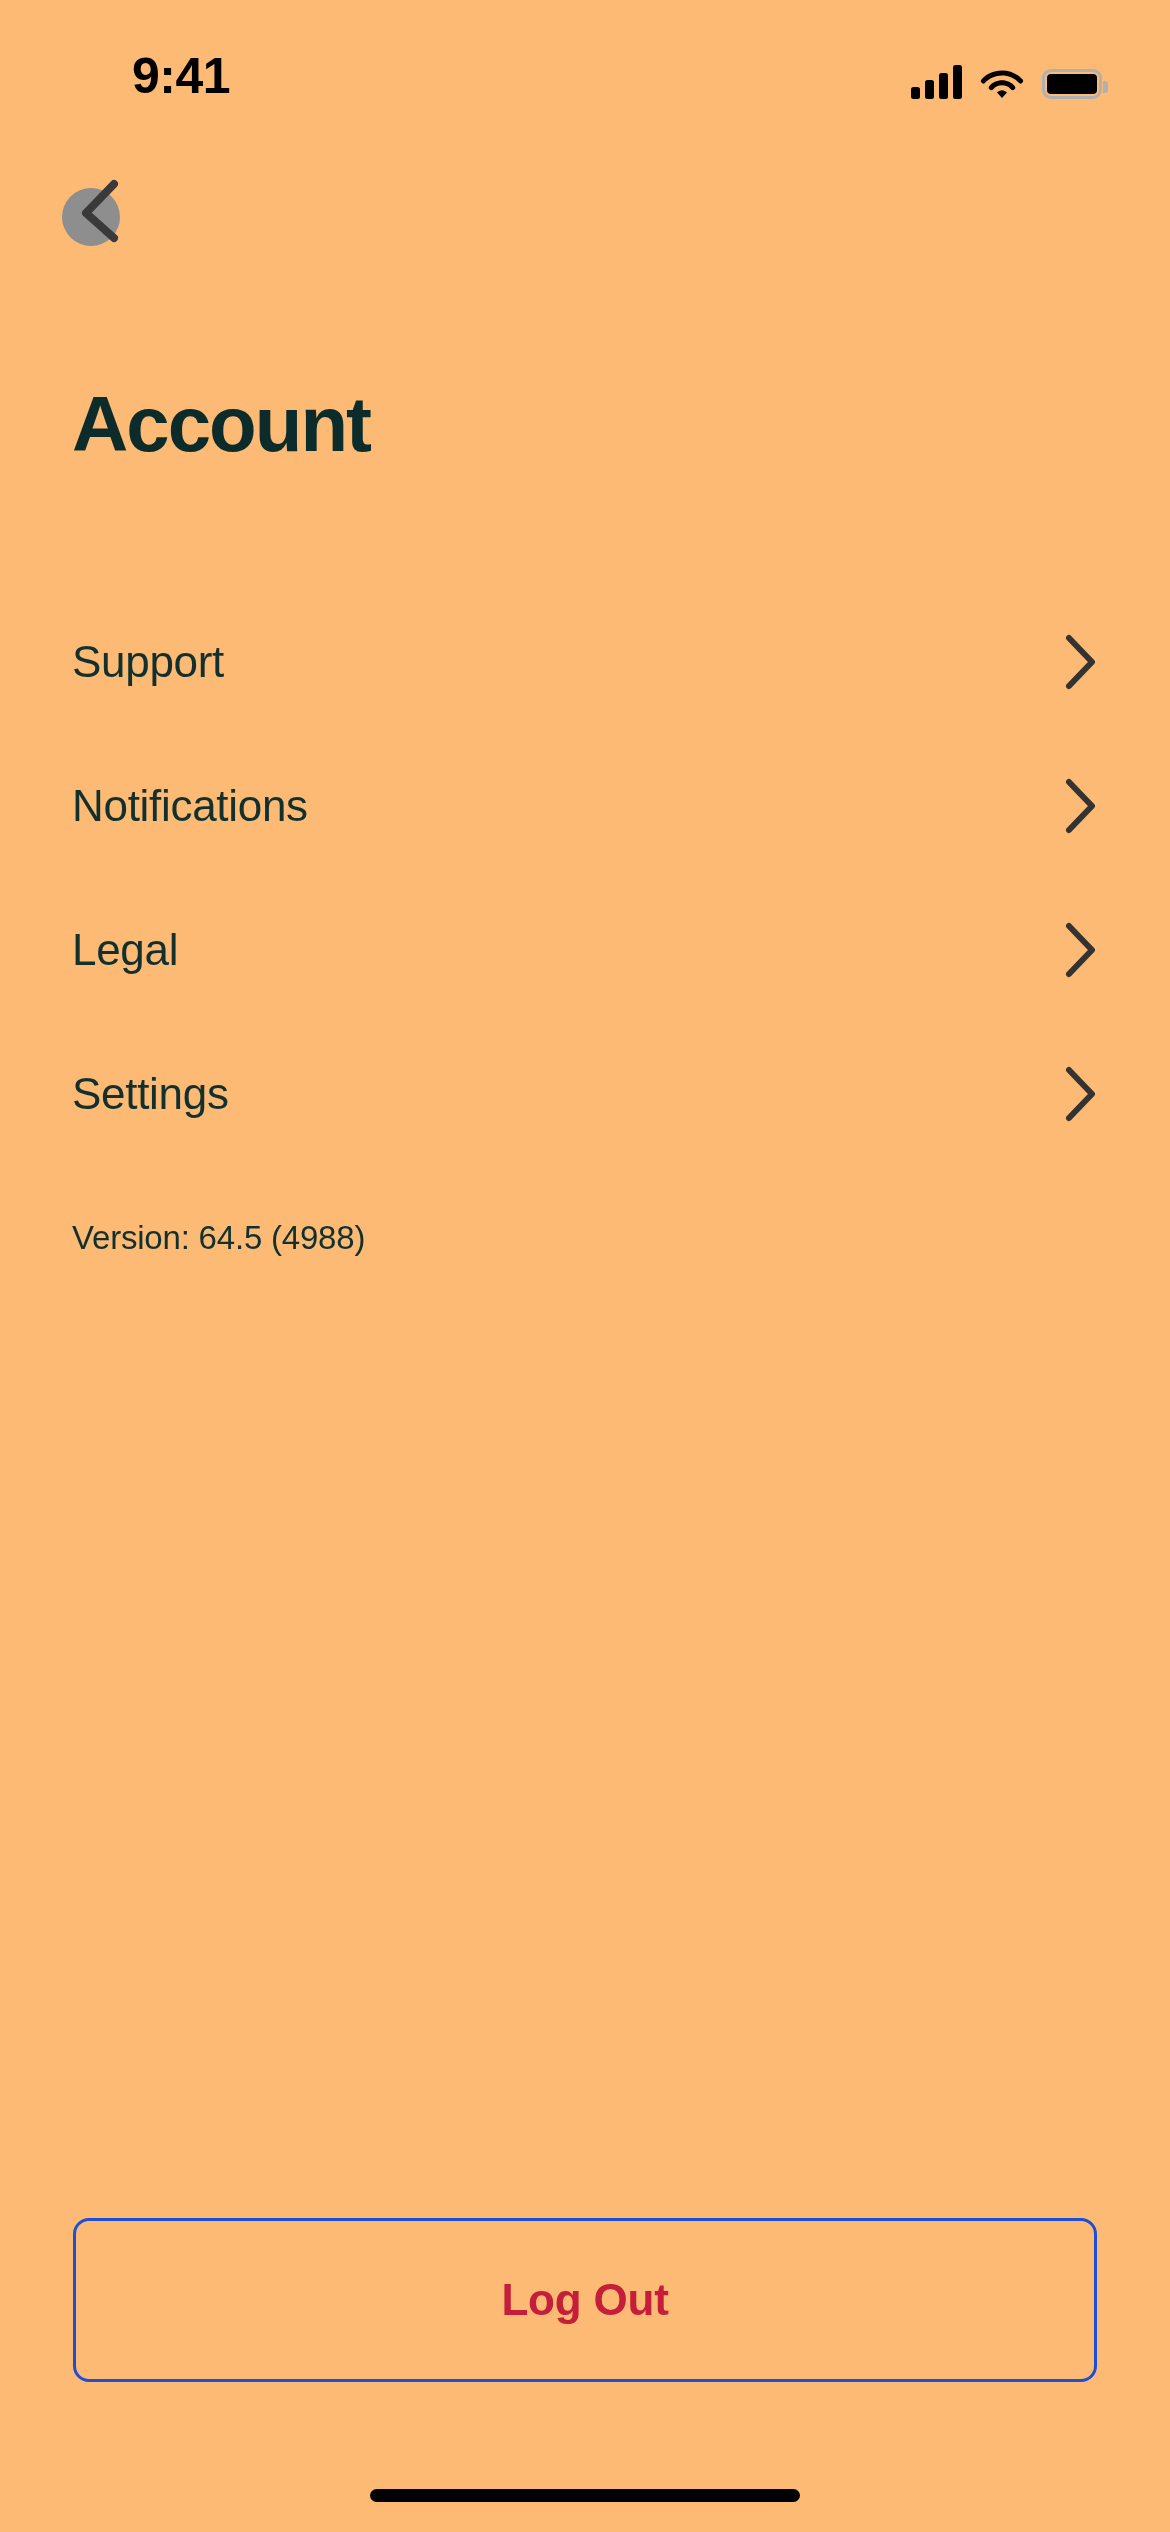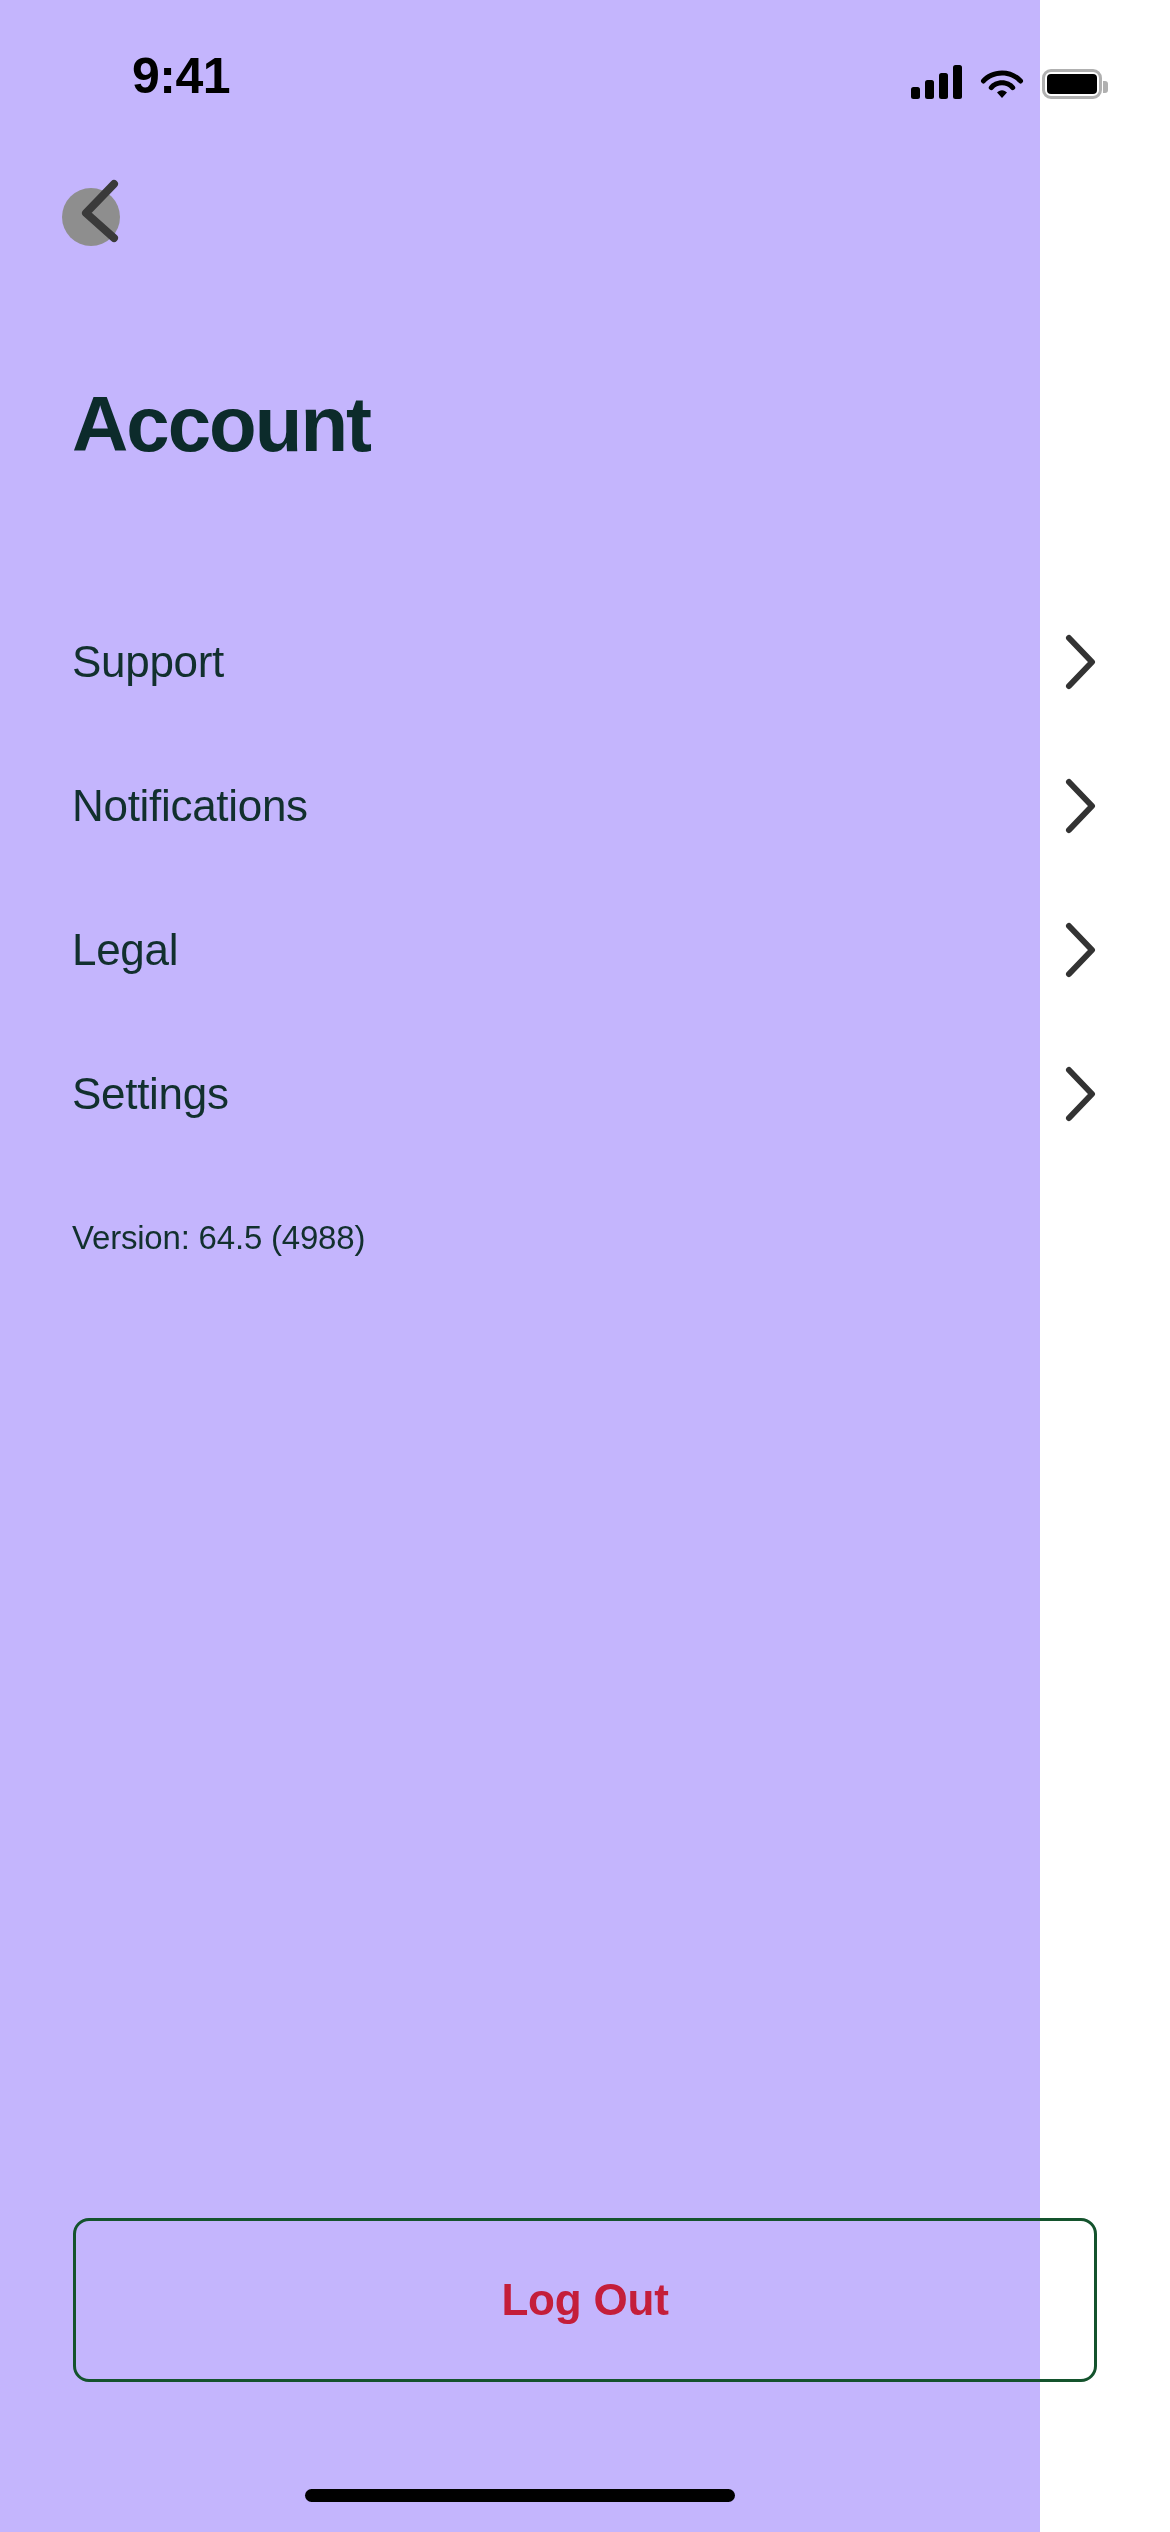--- a/index.html
+++ b/index.html
@@ -5,22 +5,22 @@
   * { margin:0; padding:0; box-sizing:border-box; }
   html, body {
     width:1170px; height:2532px;
     background:#ffffff;
     font-family:"Liberation Sans", sans-serif;
     -webkit-font-smoothing:antialiased;
     overflow:hidden;
   }
   .phone {
     position:relative;
-    width:1040px; height:2532px;
-    background:#c4b5fd;
+    width:1170px; height:2532px;
+    background:#fdba74;
   }
 
   
   .status-bar {
     position:absolute; top:0; left:0;
     width:1170px; height:130px;
   }
   .status-time {
     position:absolute; left:132px; top:48px;
     font-size:50px; font-weight:bold;
@@ -113,21 +113,21 @@
     color:#12302e;
     letter-spacing:-0.2px;
     line-height:40px;
   }
 
   
   .logout-button {
     position:absolute;
     left:73px; top:2218px;
     width:1024px; height:164px;
-    border:3px solid #14532d;
+    border:3px solid #1d4ed8;
     border-radius:16px;
     background:transparent;
     display:flex; align-items:center; justify-content:center;
     cursor:pointer;
   }
   .logout-button .label {
     font-size:44px;
     font-weight:bold;
     color:#c41e3a;
     letter-spacing:-0.2px;

